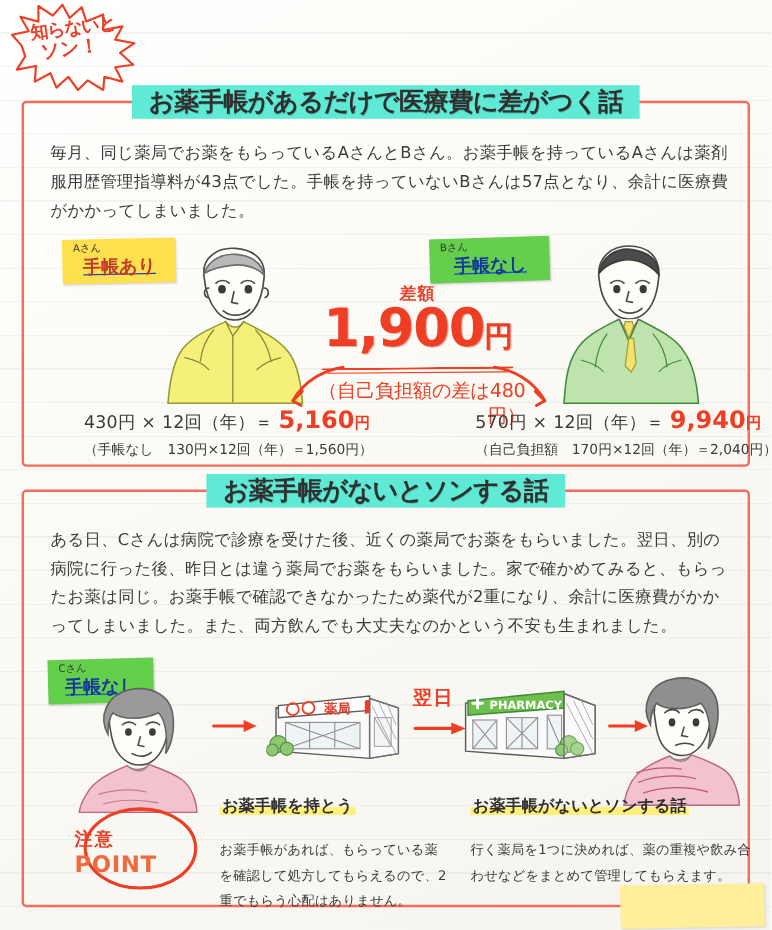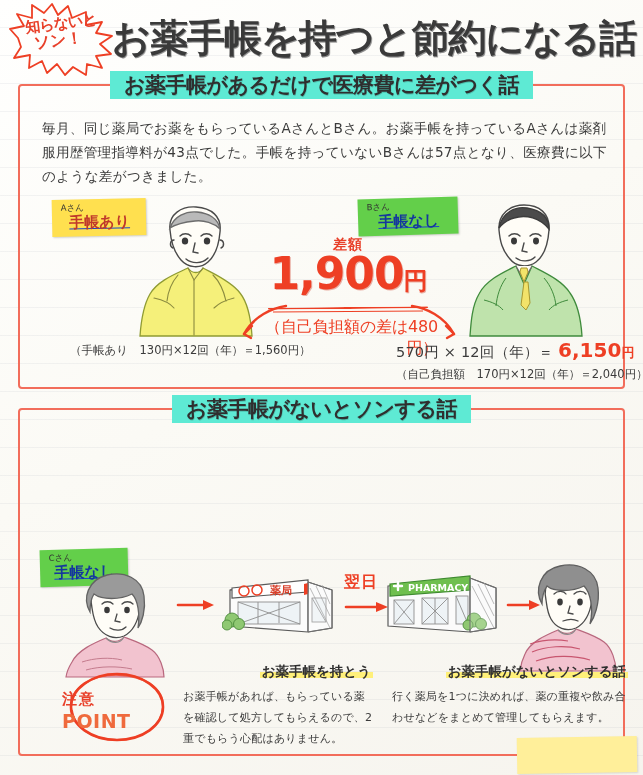--- a/index.html
+++ b/index.html
@@ -135,22 +135,22 @@
   .point svg{position:absolute;left:0;top:0;}
   .point-text{position:absolute;left:0;top:20px;width:110px;text-align:left;}
   .point-jp{display:block;font-size:15px;color:#e8402a;font-weight:700;letter-spacing:2px;}
   .point-en{display:block;font-size:19px;color:#ef6a3d;font-weight:700;letter-spacing:.5px;margin-top:1px;}
 
   
   .tip{position:absolute;}
   .tip1{left:183px;top:663px;width:190px;}
   .tip2{left:392px;top:663px;width:236px;}
   .tip-title{
-    font-size:13.5px;font-weight:700;color:#2f2f2f;text-align:right;
-    display:block;margin-bottom:5px;
+    font-size:13.5px;font-weight:700;color:#2f2f2f;text-align:left;
+    display:block;margin-bottom:17px;
   }
   .tip-title span{
     background:linear-gradient(transparent 55%, #fff07a 55%, #fff07a 96%, transparent 96%);
     padding:0 2px;
   }
   .tip-body{font-size:11px;line-height:21px;color:#3b3b3b;letter-spacing:.2px;}
 
   
   .deco-sticky{
     position:absolute;right:6px;bottom:2px;width:120px;height:36px;
@@ -171,30 +171,29 @@
         <path d="M10,36 L2,27 L16,24 L9,12 L24,16 L24,3 L36,11 L44,2 L50,13 L60,4 L64,16 L78,10
                  L78,23 L94,20 L88,31 L104,34 L92,42 L103,52 L88,54 L94,66 L79,62 L78,73 L65,65
                  L57,73 L49,62 L39,71 L34,59 L21,66 L22,53 L6,56 L13,45 Z" fill="none" stroke="#ee3f24" stroke-width="1.8" stroke-linejoin="round"></path>
       </svg>
       <div class="burst-text">
         <span class="burst-l1">知らないと</span>
         <span class="burst-l2">ソン！</span>
       </div>
     </div>
 
-    <div class="main-title">お薬手帳を持つと節約になる話</div>
   </div>
 
   <div class="section sec1">
 
     <div class="sec-head">
       <span class="sec-head-inner">お薬手帳があるだけで医療費に差がつく話</span>
     </div>
 
-    <div class="sec-body">毎月、同じ薬局でお薬をもらっているAさんとBさん。お薬手帳を持っているAさんは薬剤服用歴管理指導料が43点でした。手帳を持っていないBさんは57点となり、医療費に以下のような差がつきました。</div>
+    <div class="sec-body">毎月、同じ薬局でお薬をもらっているAさんとBさん。お薬手帳を持っているAさんは薬剤服用歴管理指導料が43点でした。手帳を持っていないBさんは57点となり、余計に医療費がかかってしまいました。</div>
   </div>
 
   <div class="sticky yellow st-a">
     <span class="who">Aさん</span>
     <span class="state">手帳あり</span>
   </div>
 
   <div class="sticky green st-b">
     <span class="who">Bさん</span>
     <span class="state">手帳なし</span>
@@ -271,32 +270,34 @@
   <svg class="arrow-svg ar-left" viewBox="0 0 58 46">
     <path d="M54,6 C40,8 22,16 12,34" fill="none" stroke="#ee3f24" stroke-width="2.4" stroke-linecap="round"></path>
     <path d="M12,34 L20,26 M12,34 L19,38" fill="none" stroke="#ee3f24" stroke-width="2.4" stroke-linecap="round"></path>
   </svg>
   <svg class="arrow-svg ar-right" viewBox="0 0 58 46">
     <path d="M4,6 C18,8 36,16 46,34" fill="none" stroke="#ee3f24" stroke-width="2.4" stroke-linecap="round"></path>
     <path d="M46,34 L38,26 M46,34 L39,38" fill="none" stroke="#ee3f24" stroke-width="2.4" stroke-linecap="round"></path>
   </svg>
 
   <div class="price p-left">
-    <div class="sub">（手帳あり　130円×12回（年）＝1,560円）</div>
+    <div class="main"><span>430円 × 12回（年）＝ </span><span class="big"><span>5,160</span><span class="y">円</span></span></div>
+    <div class="sub">（手帳なし　130円×12回（年）＝1,560円）</div>
   </div>
 
   <div class="price p-right">
-    <div class="main"><span>570円 × 12回（年）＝ </span><span class="big"><span>6,150</span><span class="y">円</span></span></div>
+    <div class="main"><span>570円 × 12回（年）＝ </span><span class="big"><span>9,940</span><span class="y">円</span></span></div>
     <div class="sub">（自己負担額　170円×12回（年）＝2,040円）</div>
   </div>
 
   <div class="section sec2">
     <div class="sec-head">
       <span class="sec-head-inner">お薬手帳がないとソンする話</span>
     </div>
+    <div class="sec-body">ある日、Cさんは病院で診療を受けた後、近くの薬局でお薬をもらいました。翌日、別の病院に行った後、昨日とは違う薬局でお薬をもらいました。家で確かめてみると、もらったお薬は同じ。お薬手帳で確認できなかったため薬代が2重になり、余計に医療費がかかってしまいました。また、両方飲んでも大丈夫なのかという不安も生まれました。</div>
   </div>
 
   <div class="sticky green st-c">
     <span class="who">Cさん</span>
     <span class="state">手帳なし</span>
   </div>
 
   <div class="person p-c">
     <svg width="106" height="108" viewBox="0 0 106 108">
       <g fill="none" stroke="#4a4a4a" stroke-width="1.3" stroke-linecap="round">

